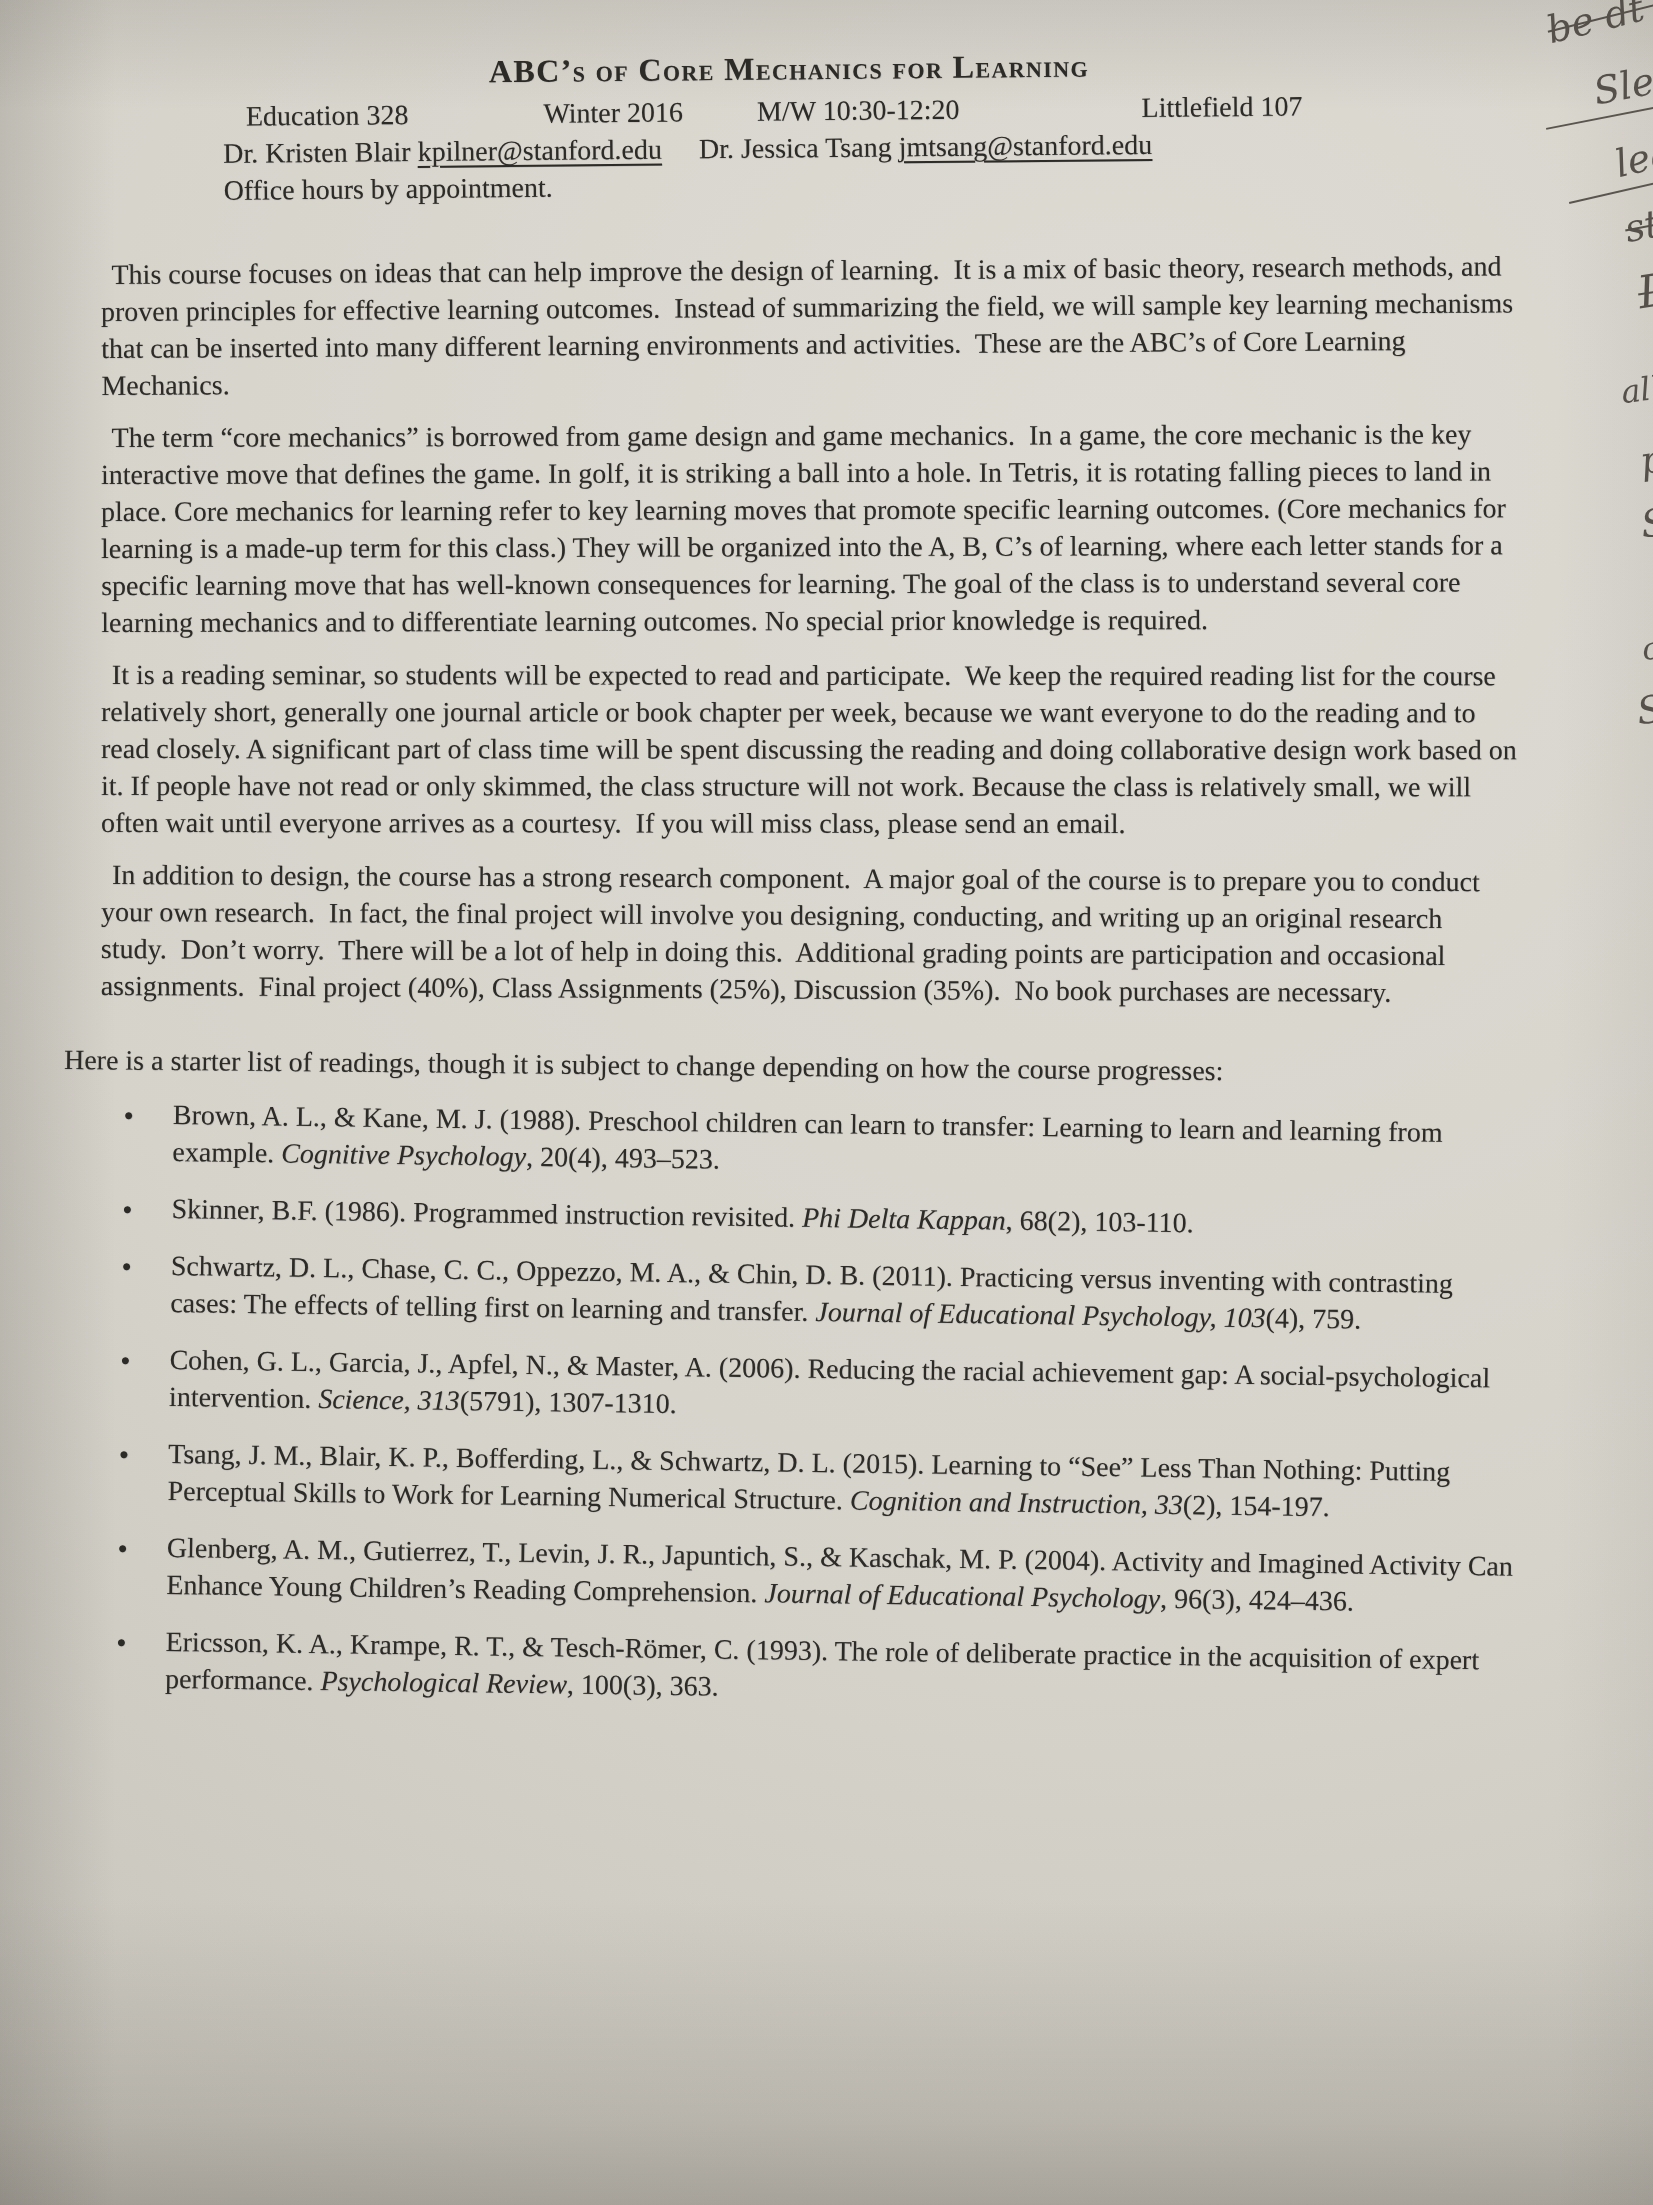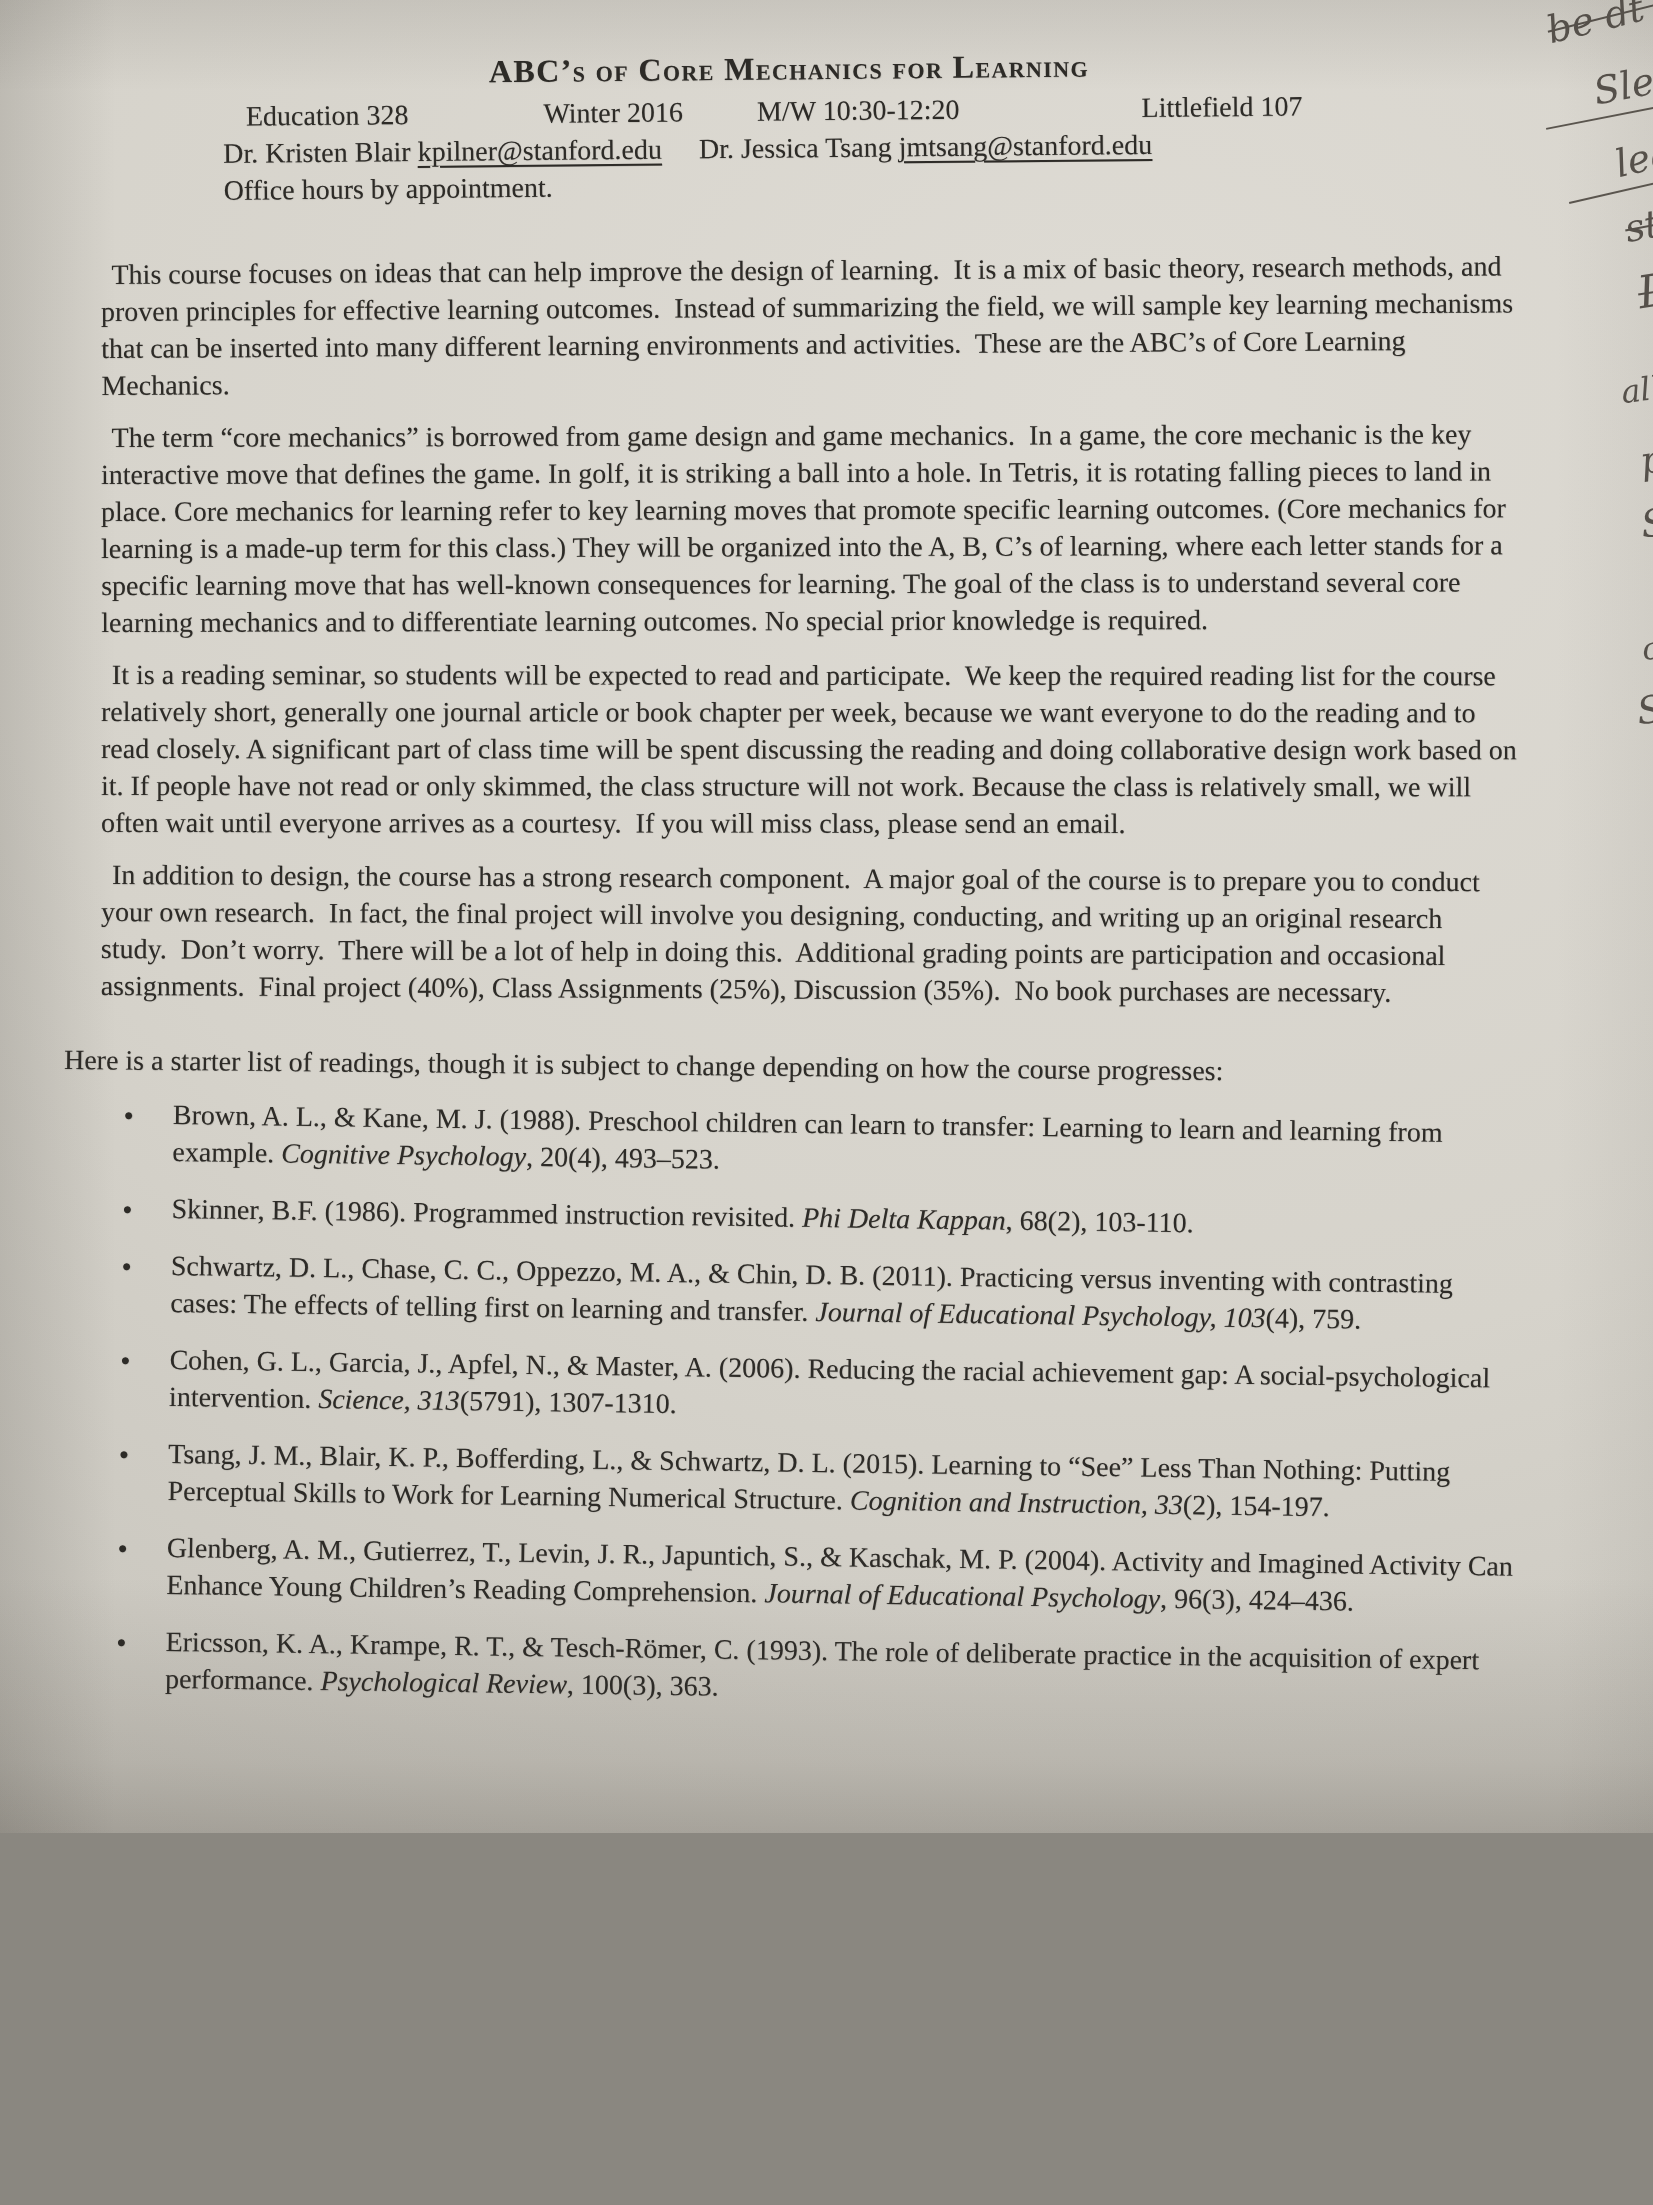--- a/index.html
+++ b/index.html
@@ -1,18 +1,18 @@
 <!DOCTYPE html>
 <html style="font-size:10.8px"><head>
 <meta charset="utf-8">
 <style>
   html,body{margin:0;padding:0;background:#8a8780;}
   .photo{
     position:relative;
-    width:1654px;height:1833px;
+    width:1654px;height:2205px;
     overflow:hidden;
     background:
       linear-gradient(to bottom, rgba(40,36,30,0.10), rgba(0,0,0,0) 5%),
       linear-gradient(to right, rgba(40,36,30,0.14), rgba(0,0,0,0) 7%, rgba(0,0,0,0) 94%, rgba(40,36,30,0.05)),
       linear-gradient(to bottom, rgba(0,0,0,0) 86%, rgba(60,54,46,0.14) 96%, rgba(60,54,46,0.26)),
       radial-gradient(130% 95% at 68% 22%, #dedbd4 0%, #d6d3cb 55%, #c6c3bb 100%);
     font-family:"Liberation Serif","DejaVu Serif",serif;
     color:#2d2b27;
   }
   .page{

